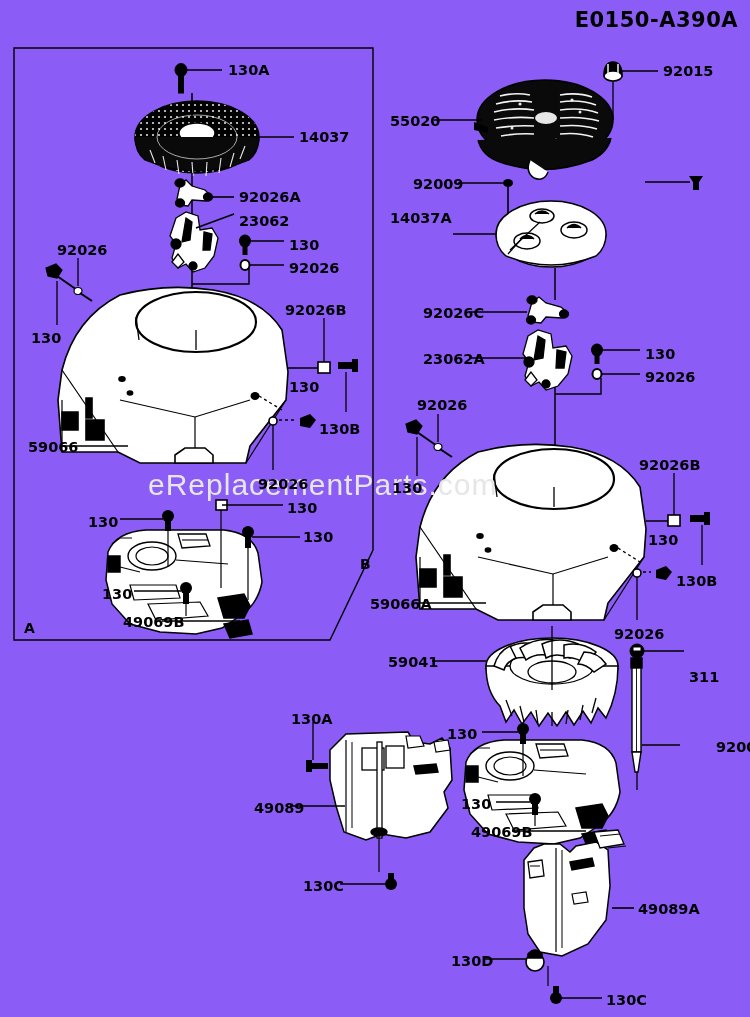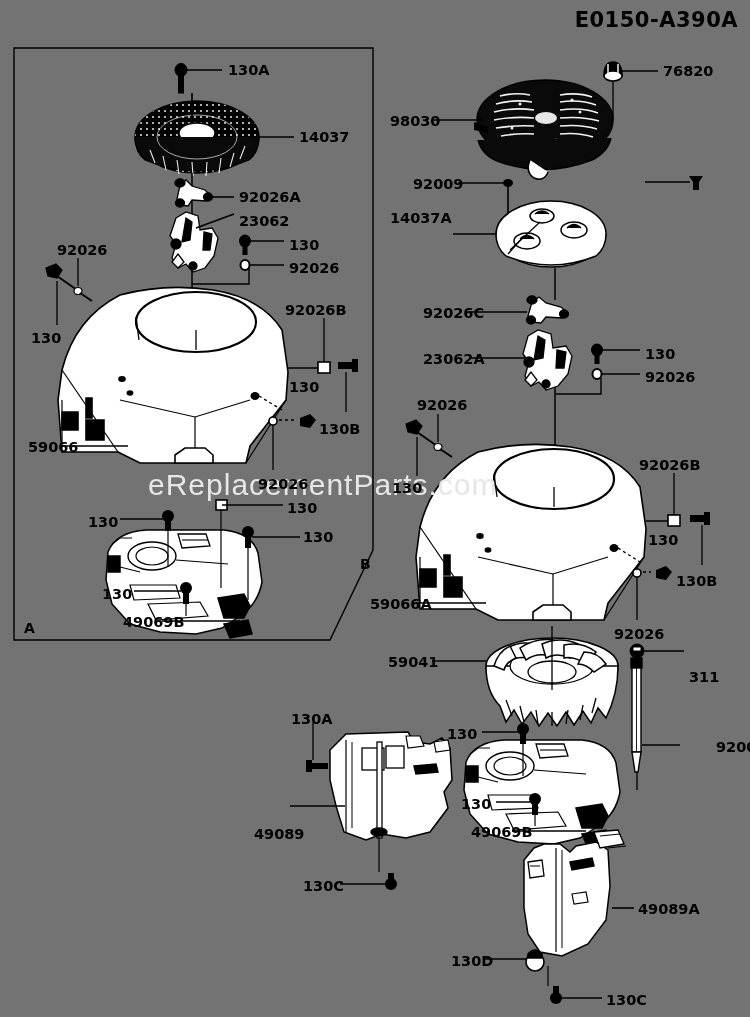--- a/index.html
+++ b/index.html
@@ -4,21 +4,21 @@
 <style>
   html, body {
     margin: 0;
     padding: 0;
     background: #ffffff;
   }
   #page {
     position: relative;
     width: 750px;
     height: 1017px;
-    background: #737373;
+    background: #8b5cf6;
     font-family: "DejaVu Sans", sans-serif;
     overflow: hidden;
   }
   #diagram-svg {
     position: absolute;
     left: 0;
     top: 0;
     width: 750px;
     height: 1017px;
   }
@@ -538,42 +538,42 @@
       <div class="lbl" style="left: 285px; top: 303px;">92026B</div>
       <div class="lbl" style="left: 289px; top: 380px;">130</div>
       <div class="lbl" style="left: 319px; top: 422px;">130B</div>
       <div class="lbl" style="left: 258px; top: 477px;">92026</div>
       <div class="lbl" style="left: 28px; top: 440px;">59066</div>
       <div class="lbl" style="left: 88px; top: 515px;">130</div>
       <div class="lbl" style="left: 287px; top: 501px;">130</div>
       <div class="lbl" style="left: 303px; top: 530px;">130</div>
       <div class="lbl" style="left: 102px; top: 587px;">130</div>
       <div class="lbl" style="left: 123px; top: 615px;">49069B</div>
-      <div class="lbl" style="left: 663px; top: 64px;">76820</div>
-      <div class="lbl" style="left: 390px; top: 114px;">98030</div>
+      <div class="lbl" style="left: 663px; top: 64px;">92015</div>
+      <div class="lbl" style="left: 390px; top: 114px;">55020</div>
       <div class="lbl" style="left: 413px; top: 177px;">92009</div>
       <div class="lbl" style="left: 390px; top: 211px;">14037A</div>
       <div class="lbl" style="left: 423px; top: 306px;">92026C</div>
       <div class="lbl" style="left: 423px; top: 352px;">23062A</div>
       <div class="lbl" style="left: 645px; top: 347px;">130</div>
       <div class="lbl" style="left: 645px; top: 370px;">92026</div>
       <div class="lbl" style="left: 417px; top: 398px;">92026</div>
       <div class="lbl" style="left: 392px; top: 481px;">130</div>
       <div class="lbl" style="left: 639px; top: 458px;">92026B</div>
       <div class="lbl" style="left: 648px; top: 533px;">130</div>
       <div class="lbl" style="left: 676px; top: 574px;">130B</div>
       <div class="lbl" style="left: 370px; top: 597px;">59066A</div>
       <div class="lbl" style="left: 614px; top: 627px;">92026</div>
       <div class="lbl" style="left: 388px; top: 655px;">59041</div>
       <div class="lbl" style="left: 689px; top: 645px; margin-top: 25px;">311</div>
       <div class="lbl" style="left: 716px; top: 740px; text-align: right;">92004</div>
       <div class="lbl" style="left: 447px; top: 727px;">130</div>
       <div class="lbl" style="left: 461px; top: 797px;">130</div>
       <div class="lbl" style="left: 471px; top: 825px;">49069B</div>
       <div class="lbl" style="left: 291px; top: 712px;">130A</div>
-      <div class="lbl" style="left: 254px; top: 801px; margin-top: 26px;">49089</div>
+      <div class="lbl" style="left: 254px; top: 801px;">49089</div>
       <div class="lbl" style="left: 303px; top: 879px;">130C</div>
       <div class="lbl" style="left: 638px; top: 902px;">49089A</div>
       <div class="lbl" style="left: 451px; top: 954px;">130D</div>
       <div class="lbl" style="left: 606px; top: 993px;">130C</div>
     </div>
 
 </div>
 
 </body></html>

